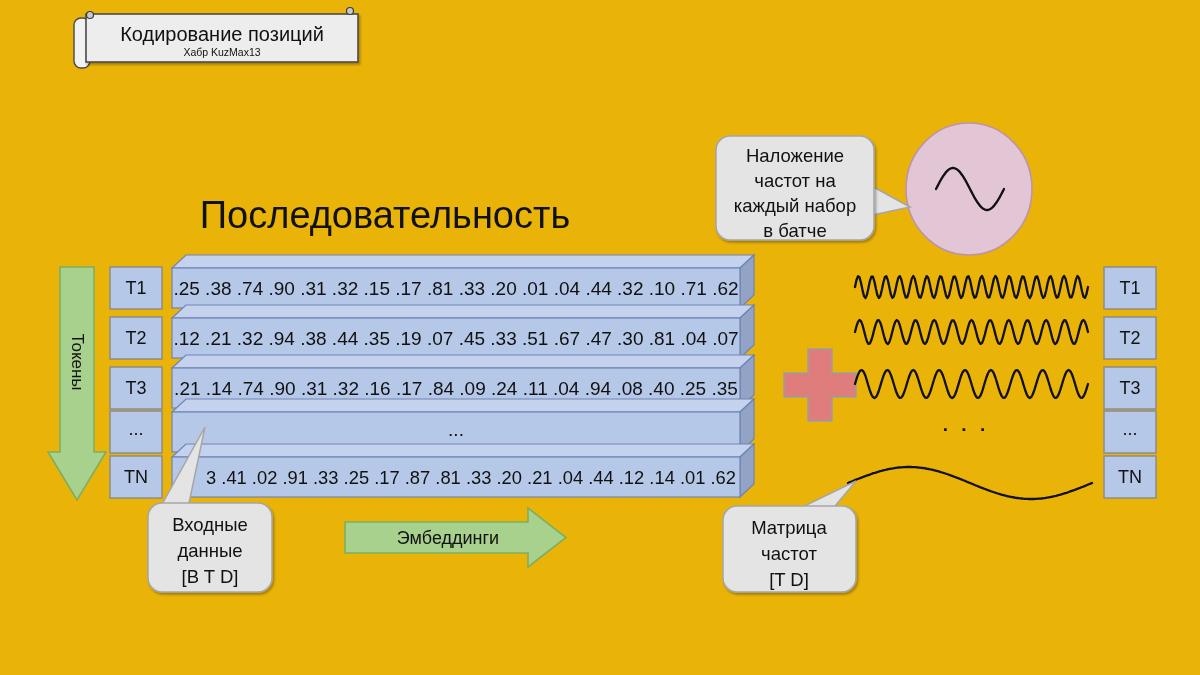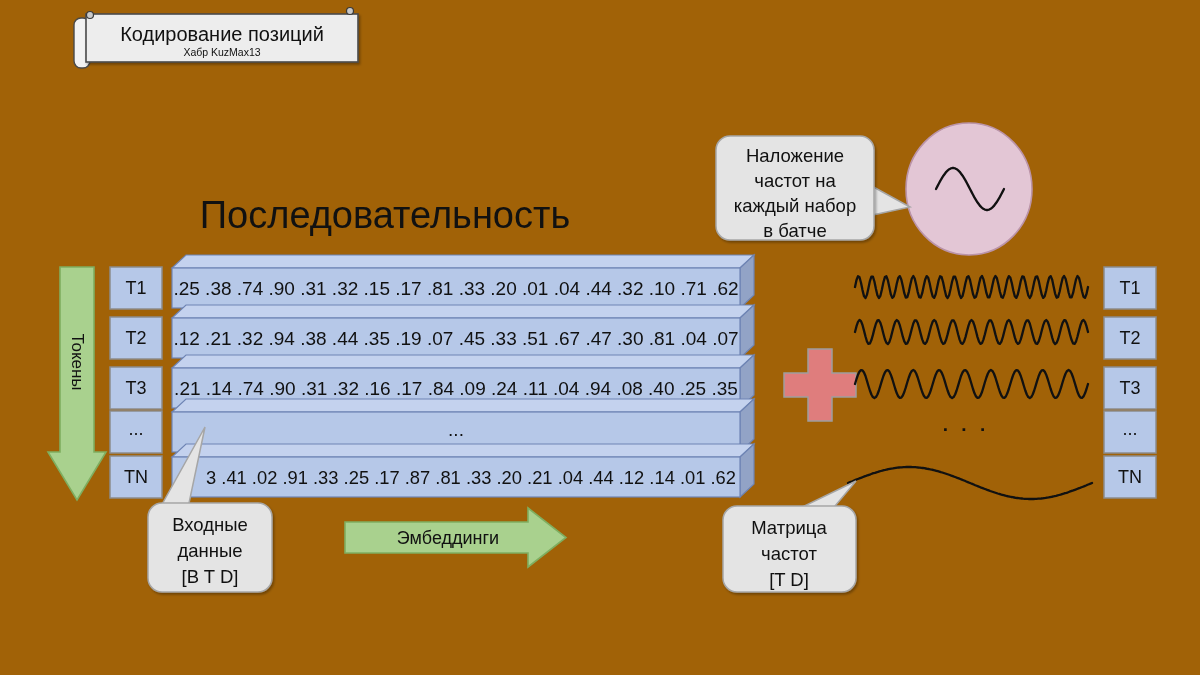--- a/index.html
+++ b/index.html
@@ -1,16 +1,16 @@
 <!DOCTYPE html>
 <html><head>
 <meta charset="utf-8">
 <style>
   html,body{margin:0;padding:0;background:#f5f5f5;}
-  .stage{position:relative;width:1200px;height:675px;background:#a16207;overflow:hidden;
+  .stage{position:relative;width:1200px;height:675px;background:#eab308;overflow:hidden;
          font-family:"Liberation Sans", sans-serif;}
   svg text{font-family:"Liberation Sans", sans-serif;fill:#111;}
   .banner-roll{fill:#f2f2f2;stroke:#4a4a4a;stroke-width:1.4;}
   .banner-main{fill:#ededed;stroke:#4a4a4a;stroke-width:1.6;}
   .pin{fill:#c9c9c9;stroke:#3a3a3a;stroke-width:1.2;}
   .banner-title{font-size:20px;text-anchor:middle;}
   .banner-subtitle{font-size:10.5px;text-anchor:middle;}
   .heading{font-size:38px;text-anchor:middle;}
   .green{fill:#a9d18e;stroke:#7fae60;stroke-width:1.6;}
   .axis-label{font-size:17px;text-anchor:middle;}

